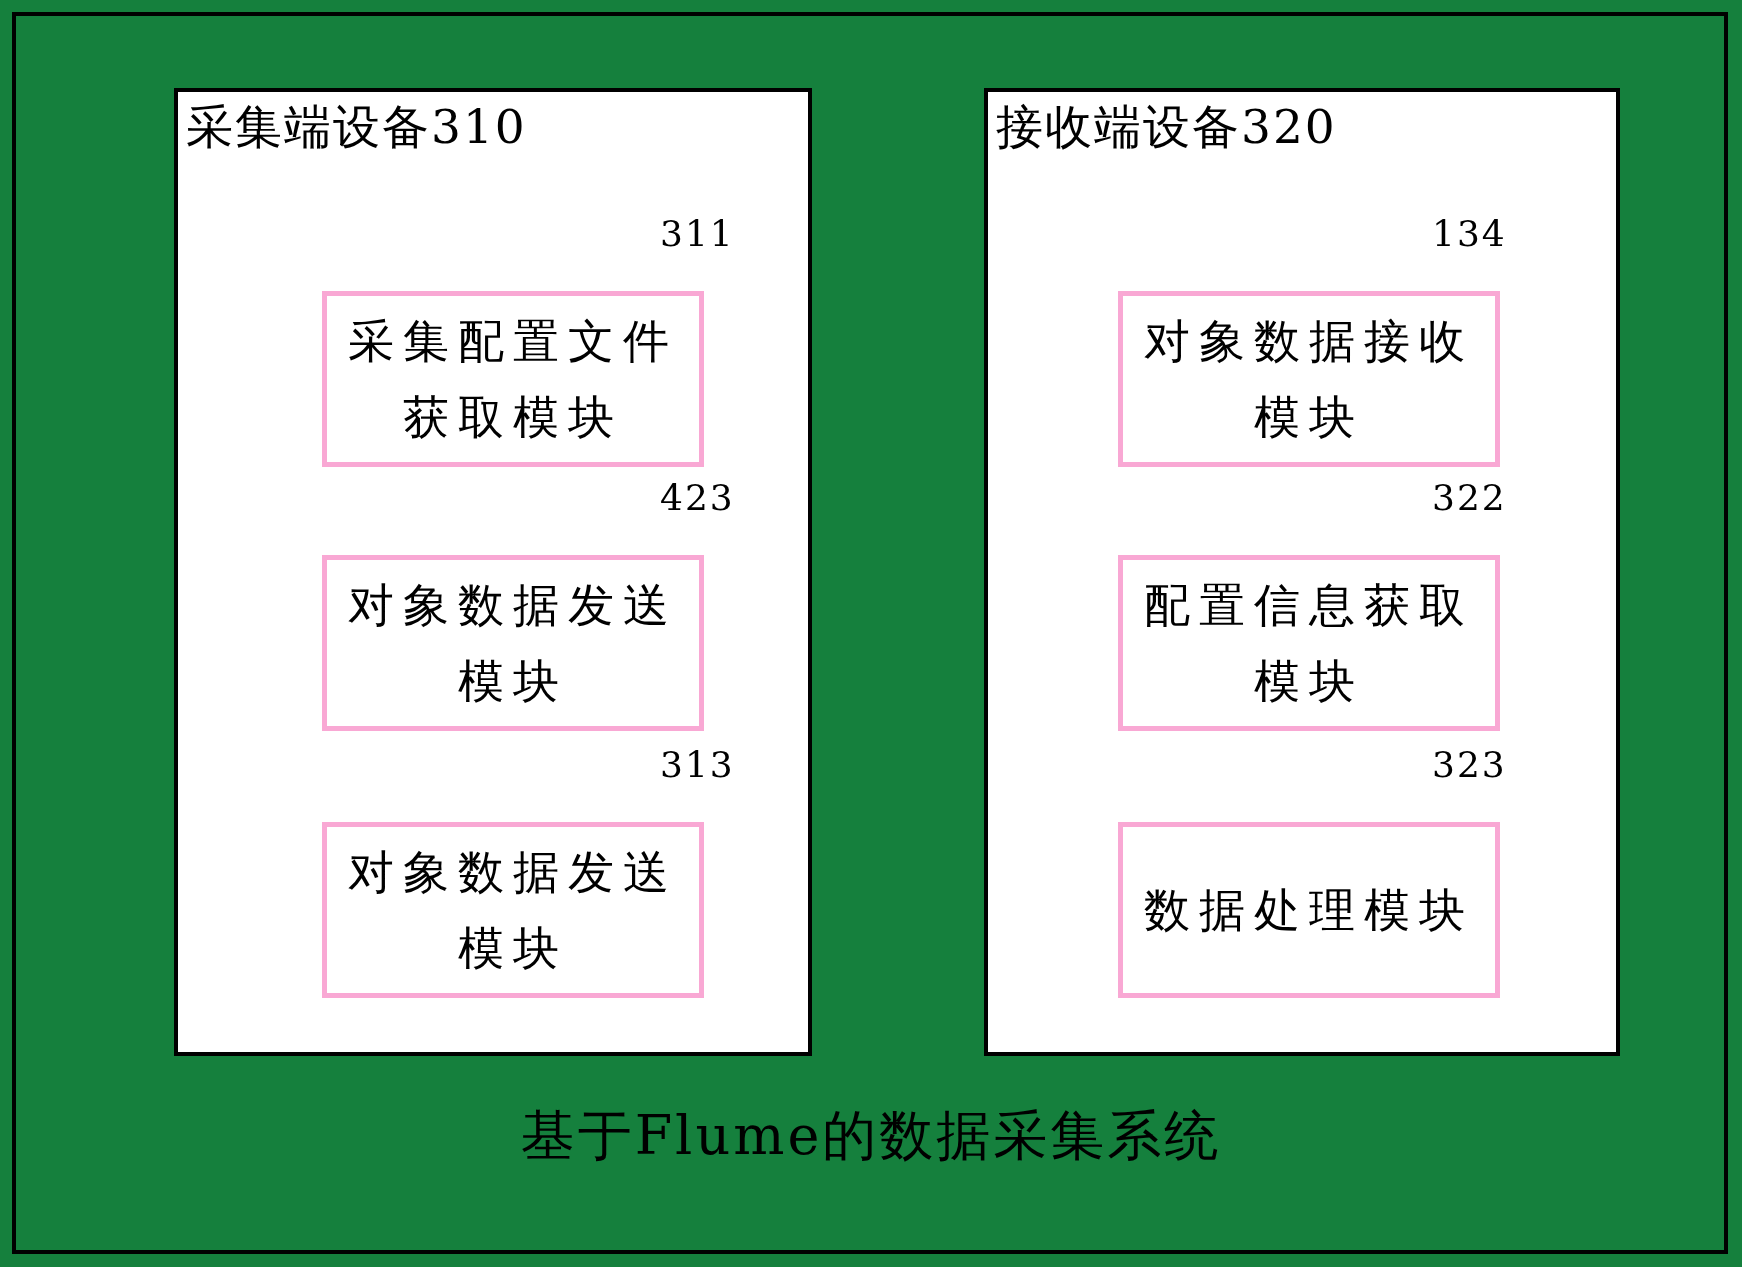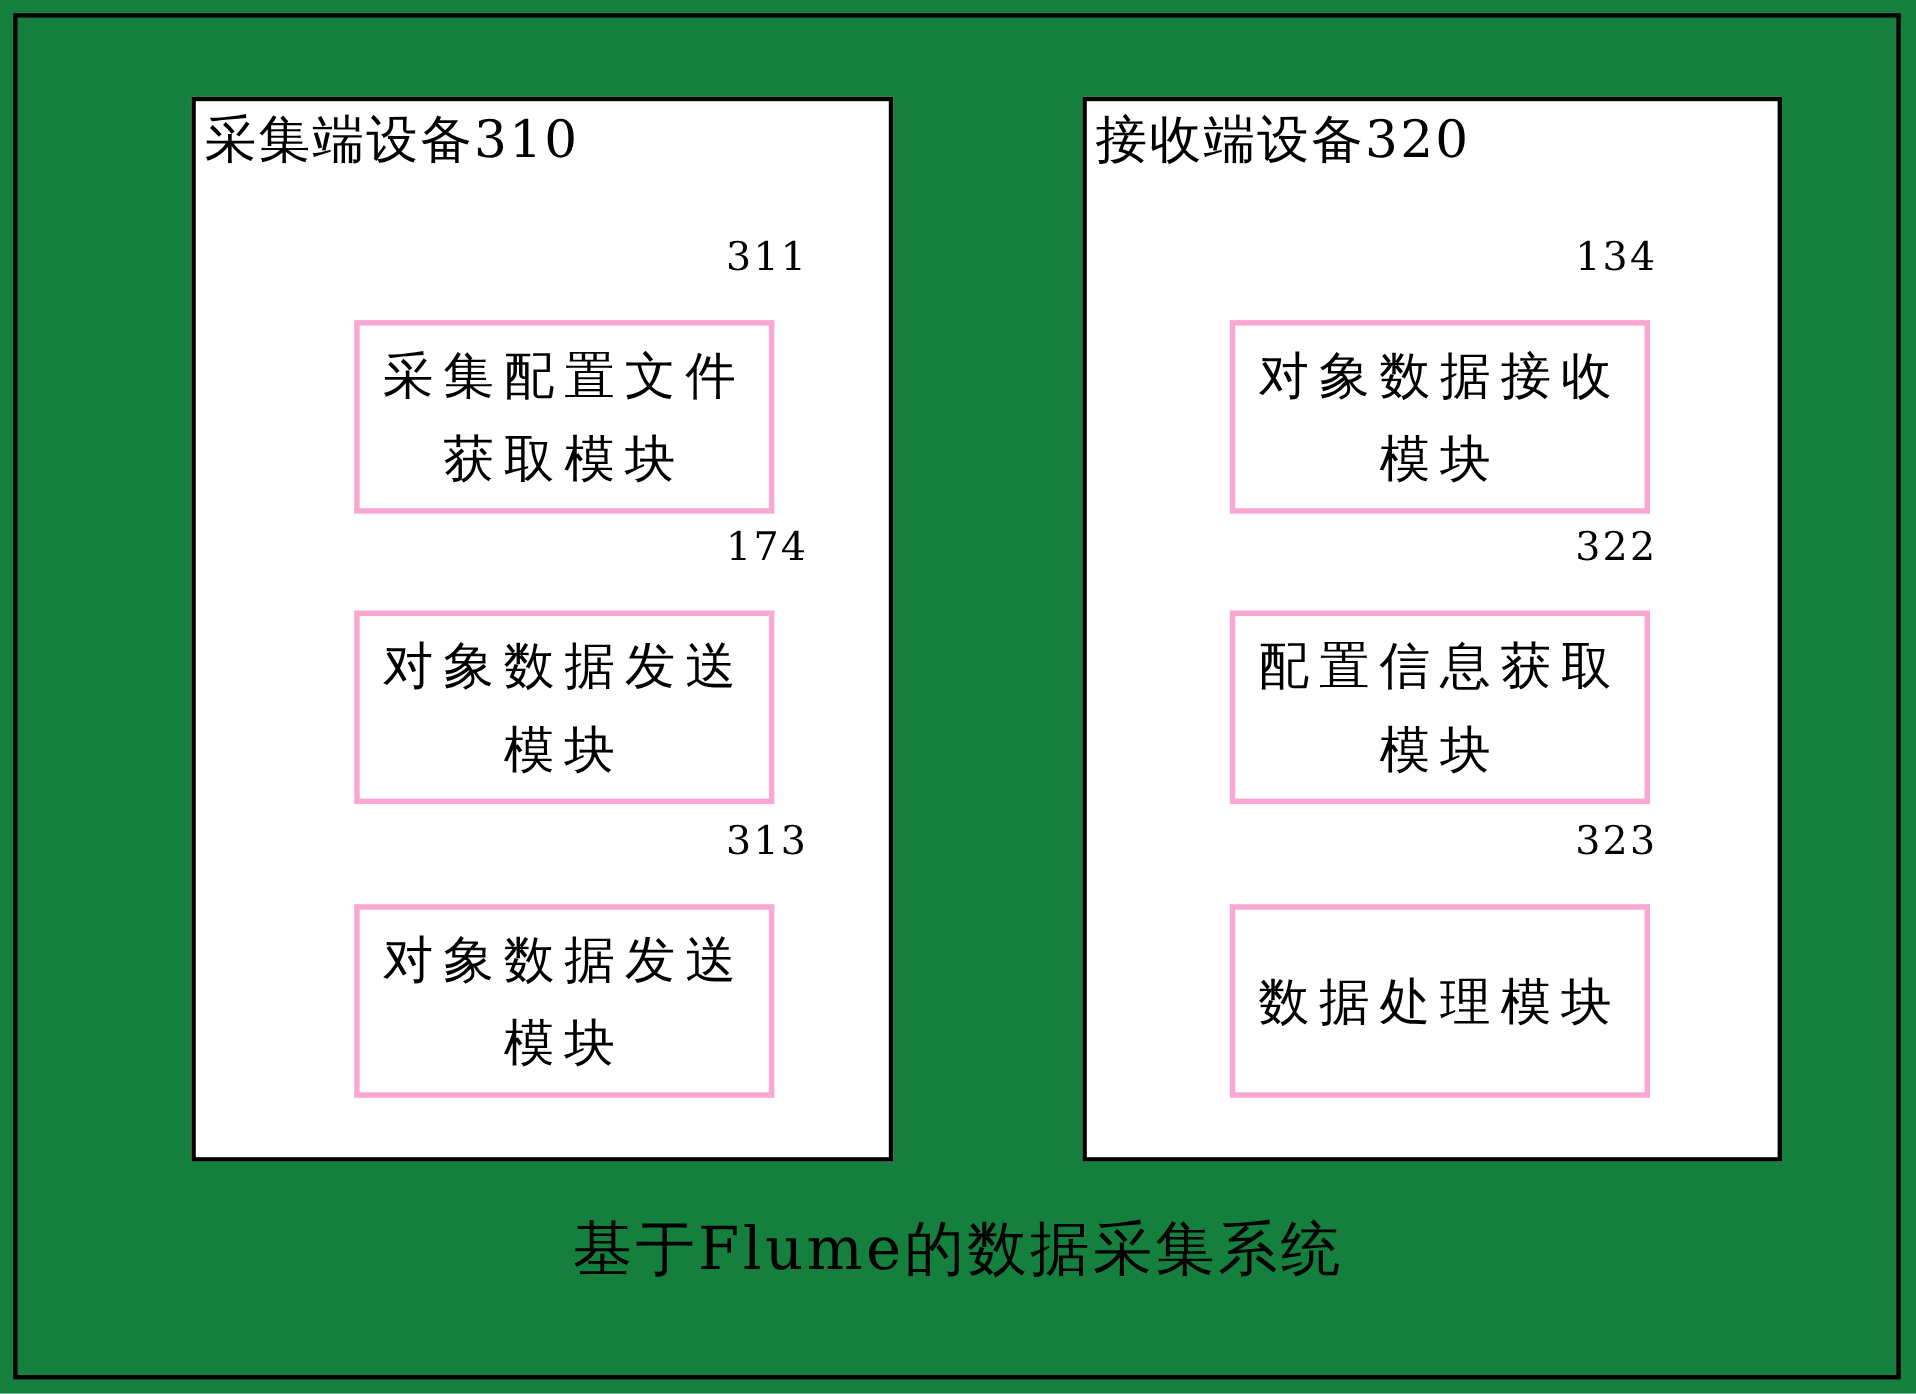--- a/index.html
+++ b/index.html
@@ -147,21 +147,21 @@
       <div class="module-line">模块</div>
     </div>
 
     <div class="module-box row3">
       <div class="module-line">数据处理模块</div>
 
     </div>
   </div>
 
   <div class="ref-label col-left row1">311</div>
-  <div class="ref-label col-left row2">174</div>
+  <div class="ref-label col-left row2">423</div>
   <div class="ref-label col-left row3">313</div>
   <div class="ref-label col-right row1">134</div>
   <div class="ref-label col-right row2">322</div>
   <div class="ref-label col-right row3">323</div>
 
   <div class="figure-caption">基于Flume的数据采集系统</div>
 
 </div>
 
 </body></html>

